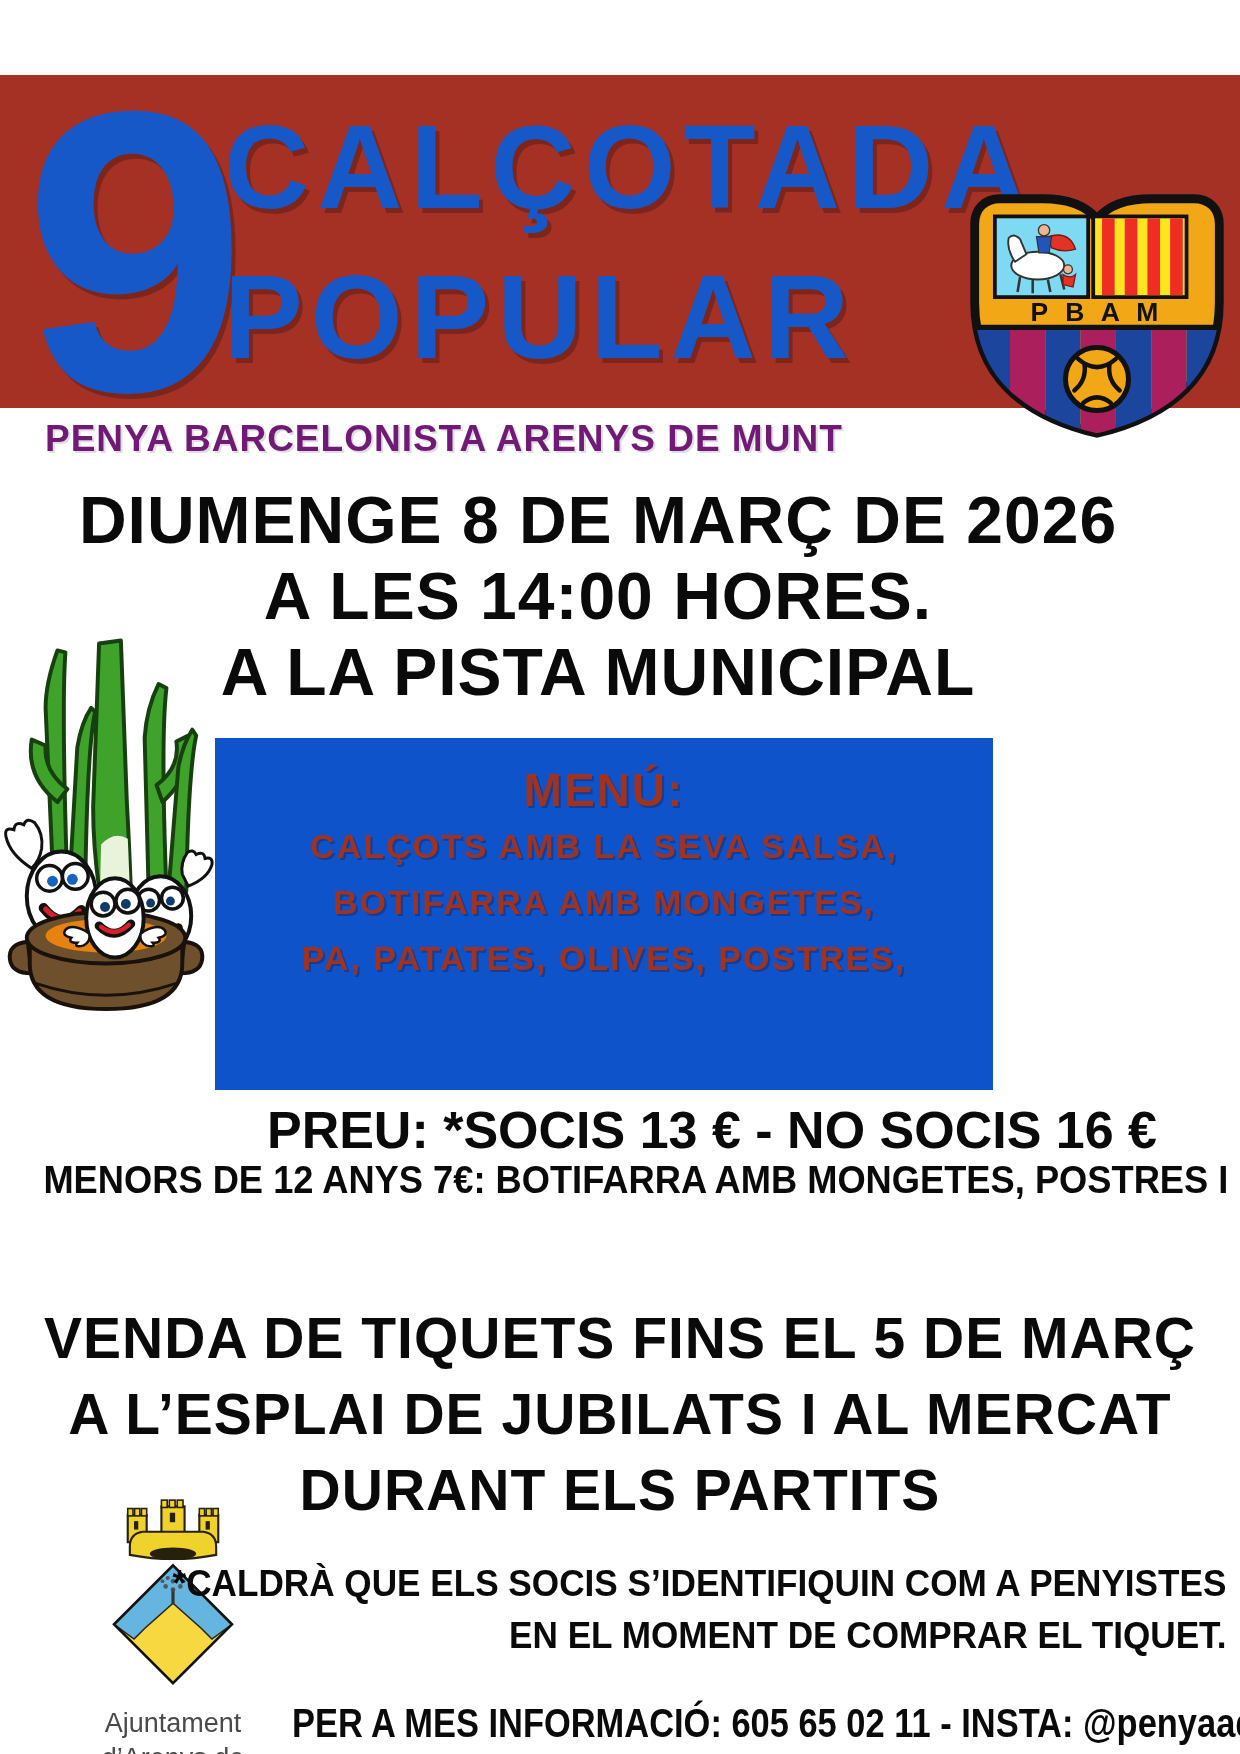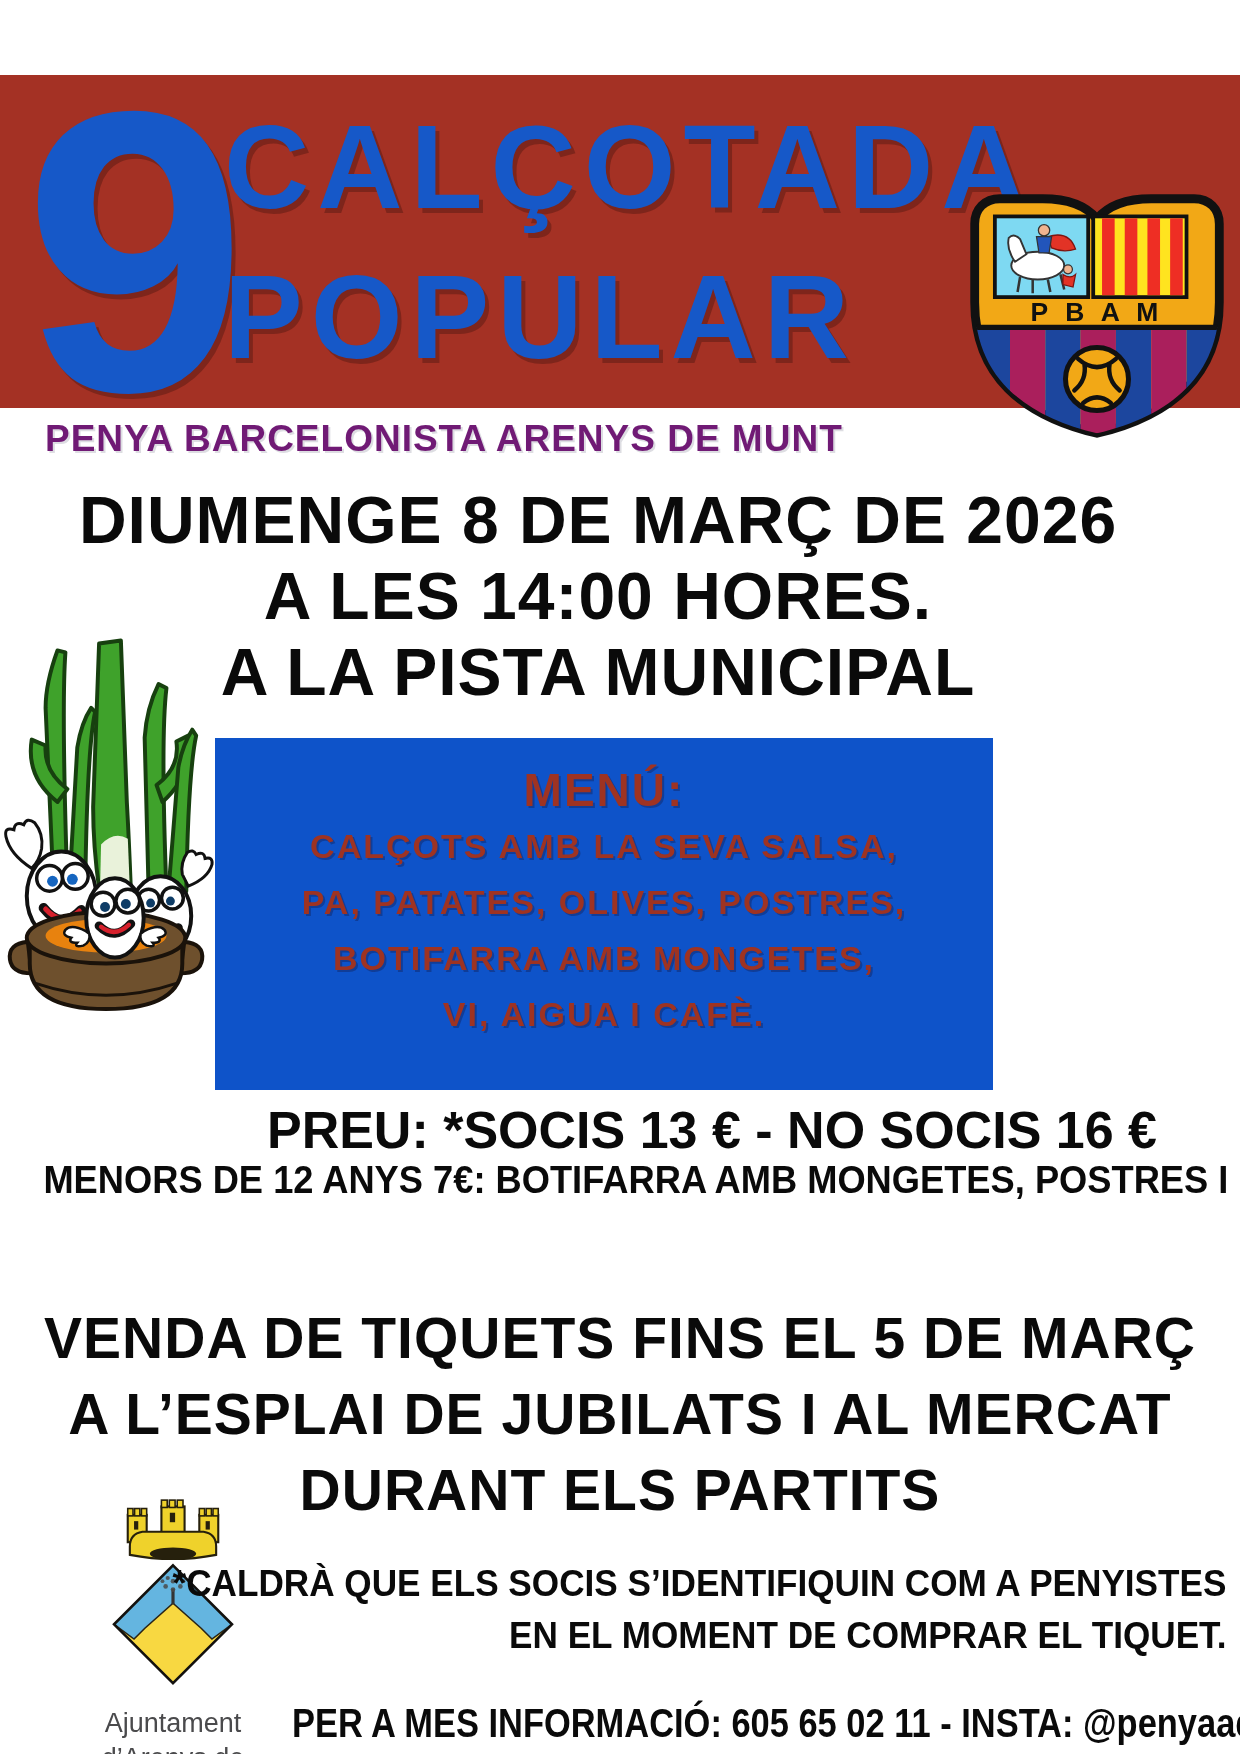--- a/index.html
+++ b/index.html
@@ -168,23 +168,22 @@
 
   <div class="when-block">
     <div class="when-line">DIUMENGE 8 DE MARÇ DE 2026</div>
     <div class="when-line">A LES 14:00 HORES.</div>
     <div class="when-line">A LA PISTA MUNICIPAL</div>
   </div>
 
   <div class="menu-box">
     <div class="menu-heading">MENÚ:</div>
     <div class="menu-line">CALÇOTS AMB LA SEVA SALSA,</div>
+    <div class="menu-line">BOTIFARRA AMB MONGETES,</div>
     <div class="menu-line">PA, PATATES, OLIVES, POSTRES,</div>
-    <div class="menu-line">BOTIFARRA AMB MONGETES,</div>
-    <div class="menu-line">VI, AIGUA I CAFÈ.</div>
   </div>
 
   <svg class="calcots" viewBox="0 0 215 430" xmlns="http://www.w3.org/2000/svg">
 
     <g fill="#3FA22B" stroke="#17400F" stroke-width="4" stroke-linejoin="round">
       <path d="M52,300 L44,120 Q44,95 56,62 L64,64 Q60,120 66,300 Z"></path>
       <path d="M56,215 Q24,190 30,152 L44,158 Q42,184 66,202 Z"></path>
       <path d="M68,300 L76,160 Q80,135 90,120 L94,124 Q86,160 84,300 Z"></path>
     </g>
 

